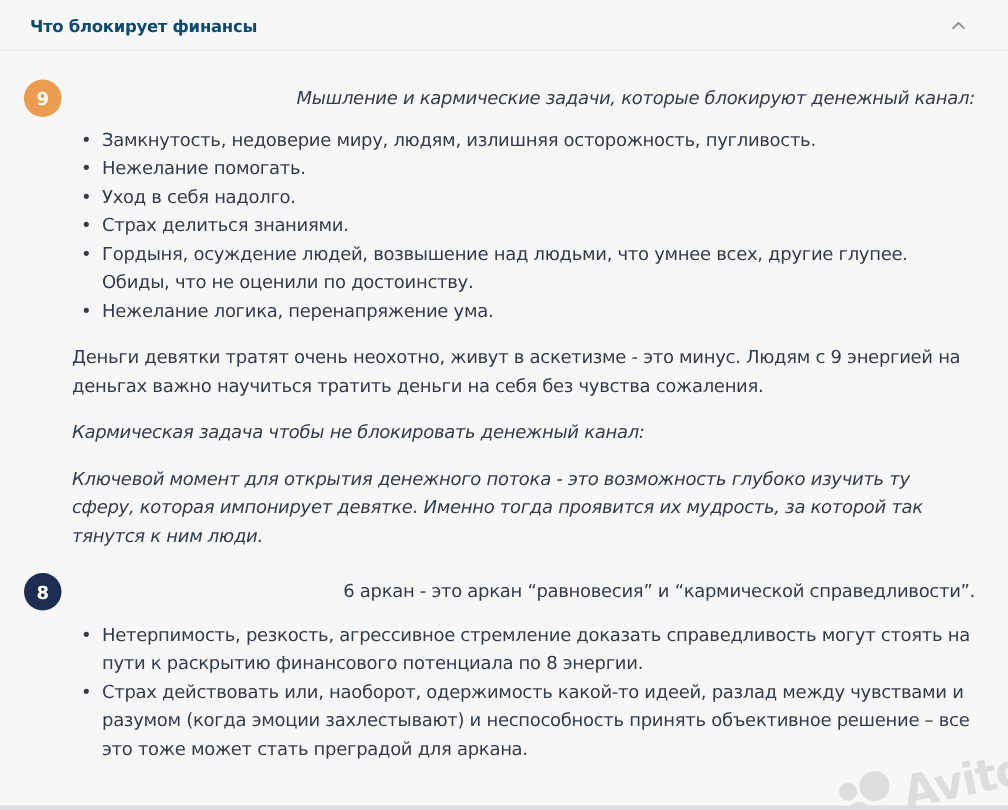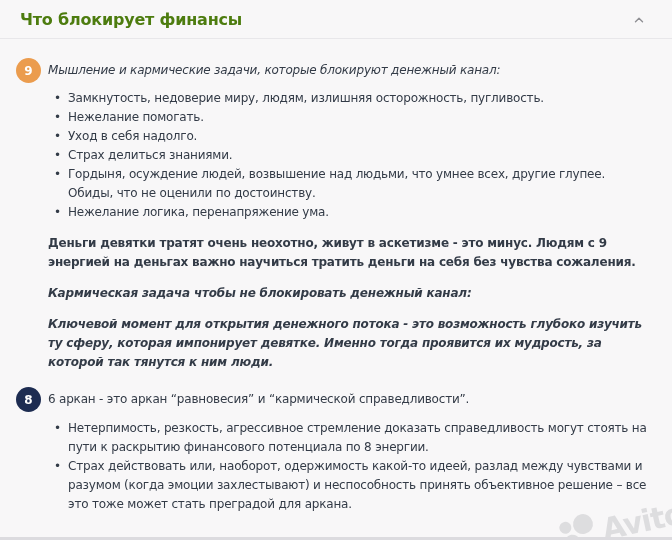--- a/index.html
+++ b/index.html
@@ -13,21 +13,21 @@
   .panel { width:672px; height:540px; position:relative; }
 
   
   .acc-header {
     display:flex; align-items:center; justify-content:space-between;
     padding:10px 20px 9px 20px;
     border-bottom:1px solid #e8e7ea;
     cursor:pointer;
   }
   .acc-title {
-    font-size:16px; font-weight:700; color:#4d7c0f; letter-spacing:-0.2px;
+    font-size:11px; font-weight:700; color:#0c4a6e; letter-spacing:-0.2px;
   }
   .chevron { width:14px; height:14px; display:inline-block; color:#8f8f94; margin-right:6px; }
   .chevron svg { width:14px; height:14px; display:block; }
 
   
   .content { padding:18px 20px 0 16px; }
 
   .section { display:flex; margin-bottom:2px; }
   .badge-col { width:32px; flex:0 0 32px; padding-top:1px; }
   .badge {
@@ -35,22 +35,22 @@
     display:flex; align-items:center; justify-content:center;
     color:#fff; font-size:12px; font-weight:700;
   }
   .badge.orange { background:#eb9c4e; }
   .badge.navy   { background:#1d2c51; }
 
   .section-body { flex:1; min-width:0; padding-right:2px; }
 
   .txt { font-size:12px; line-height:19px; letter-spacing:-0.2px; }
   .italic { font-style:italic; }
-  .lead { padding-top:4px; margin-bottom:9px; }
-  p.block { margin:12px 0 12px 0;font-weight:bold; }
+  .lead { padding-top:4px; margin-bottom:9px;text-align:right; }
+  p.block { margin:12px 0 12px 0; }
   p.block.tight { margin:10px 0 10px 0; }
 
   ul.blist { list-style:none; margin:0 0 12px 0; }
   ul.blist li {
     position:relative; padding-left:20px;
   }
   ul.blist li::before {
     content:"•"; position:absolute; left:6px; top:0;
     color:#333b47; font-size:12px;
   }

